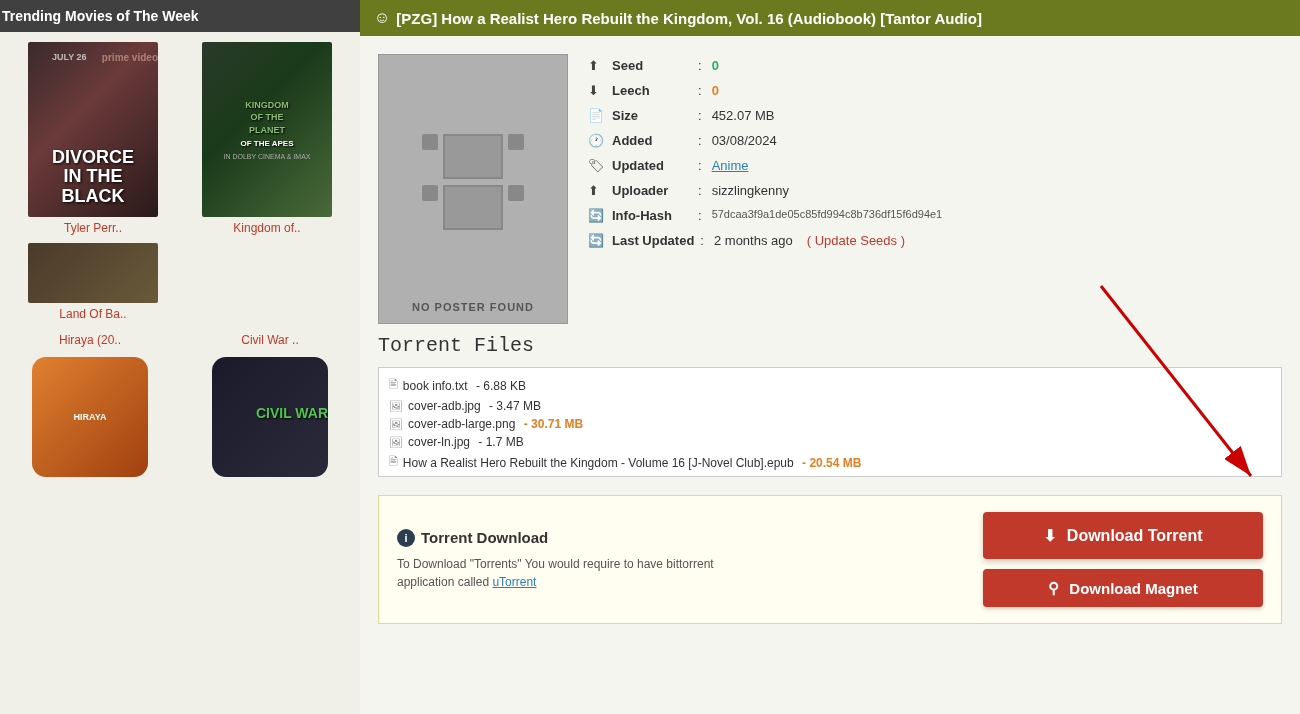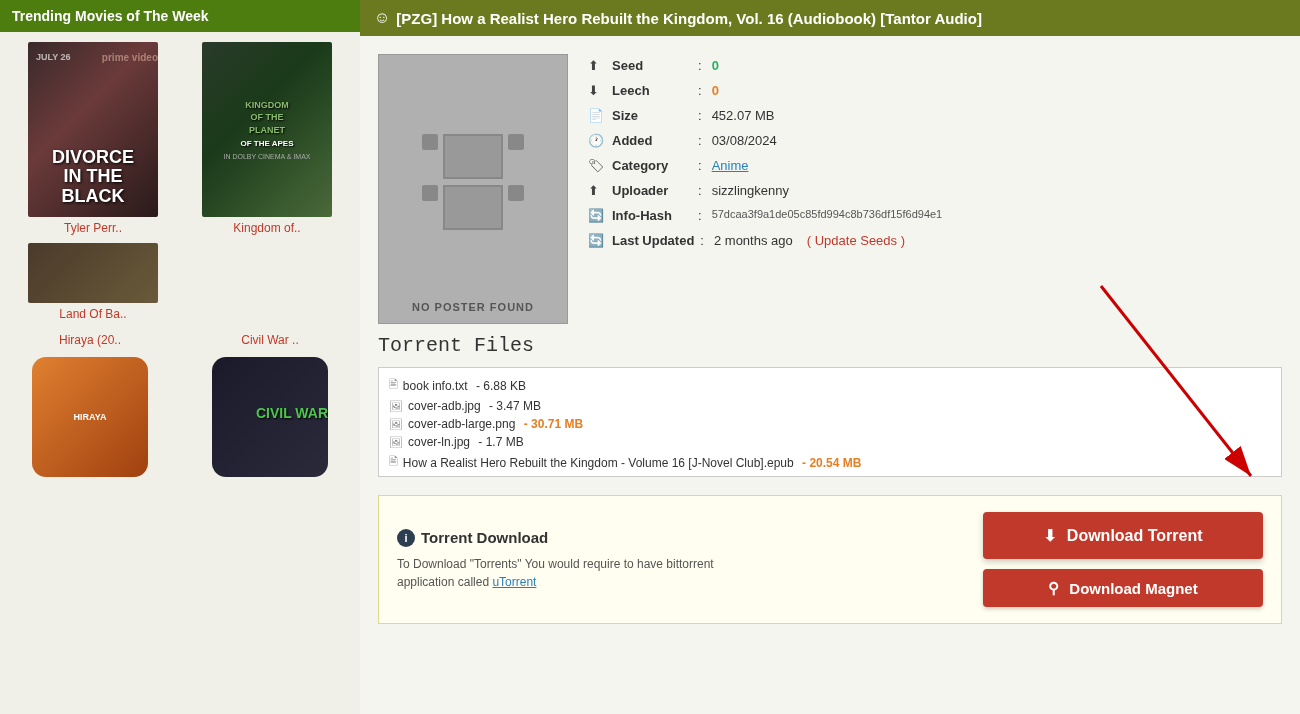--- a/index.html
+++ b/index.html
@@ -15,25 +15,25 @@
 
     
     .sidebar {
       width: 360px;
       min-width: 360px;
       background: #f0f0e8;
       display: flex;
       flex-direction: column;
     }
     .sidebar-header {
-      background: #4d7c0f;
+      background: #404040;
       color: #fff;
       font-size: 14px;
       font-weight: bold;
-      padding: 8px 12px;
+      padding: 8px 2px;
     }
     .sidebar-movies-grid {
       display: grid;
       grid-template-columns: 1fr 1fr;
       gap: 8px;
       padding: 10px;
     }
     .movie-card {
       display: flex;
       flex-direction: column;
@@ -350,21 +350,21 @@
 
 <div class="sidebar">
   <div class="sidebar-header">
     <span>Trending Movies of The Week</span>
   </div>
   <div class="sidebar-movies-grid">
 
     <div class="movie-card">
       <div class="movie-poster movie-poster-divorce">
         <div style="color:#c8a090;font-size:10px;font-weight:bold;position:absolute;top:10px;right:0;opacity:0.7">prime video</div>
-        <div style="color:#eee;font-size:9px;font-weight:bold;position:absolute;top:10px;left:8px;opacity:0.7">JULY 26</div>
+        <div style="color:#eee;font-size:9px;font-weight:bold;position:absolute;top:10px;left:24px;opacity:0.7">JULY 26</div>
         <div class="title-text">DIVORCE<br>IN THE<br>BLACK</div>
       </div>
       <div class="movie-label">Tyler Perr..</div>
     </div>
 
     <div class="movie-card">
       <div class="movie-poster movie-poster-kingdom">
         <div style="position:absolute;top:0;left:0;right:0;bottom:0;display:flex;flex-direction:column;align-items:center;justify-content:center">
           <div style="color:#8aba6e;font-size:9px;font-weight:bold;text-align:center;line-height:1.4;text-shadow:1px 1px 2px #000;padding:0 4px">KINGDOM<br>OF THE<br>PLANET<br><span style="color:#fff;font-size:8px">OF THE APES</span></div>
           <div style="color:#aaa;font-size:7px;margin-top:4px">IN DOLBY CINEMA &amp; IMAX</div>
@@ -457,21 +457,21 @@
 
       <div class="detail-row">
         <span class="detail-icon">🕐</span>
         <span class="detail-label">Added</span>
         <span class="detail-colon">:</span>
         <span class="detail-value">03/08/2024</span>
       </div>
 
       <div class="detail-row">
         <span class="detail-icon">🏷</span>
-        <span class="detail-label">Category</span>
+        <span class="detail-label">Updated</span>
         <span class="detail-colon">:</span>
         <span class="detail-value link">Anime</span>
       </div>
 
       <div class="detail-row">
         <span class="detail-icon">⬆</span>
         <span class="detail-label">Uploader</span>
         <span class="detail-colon">:</span>
         <span class="detail-value">sizzlingkenny</span>
       </div>

